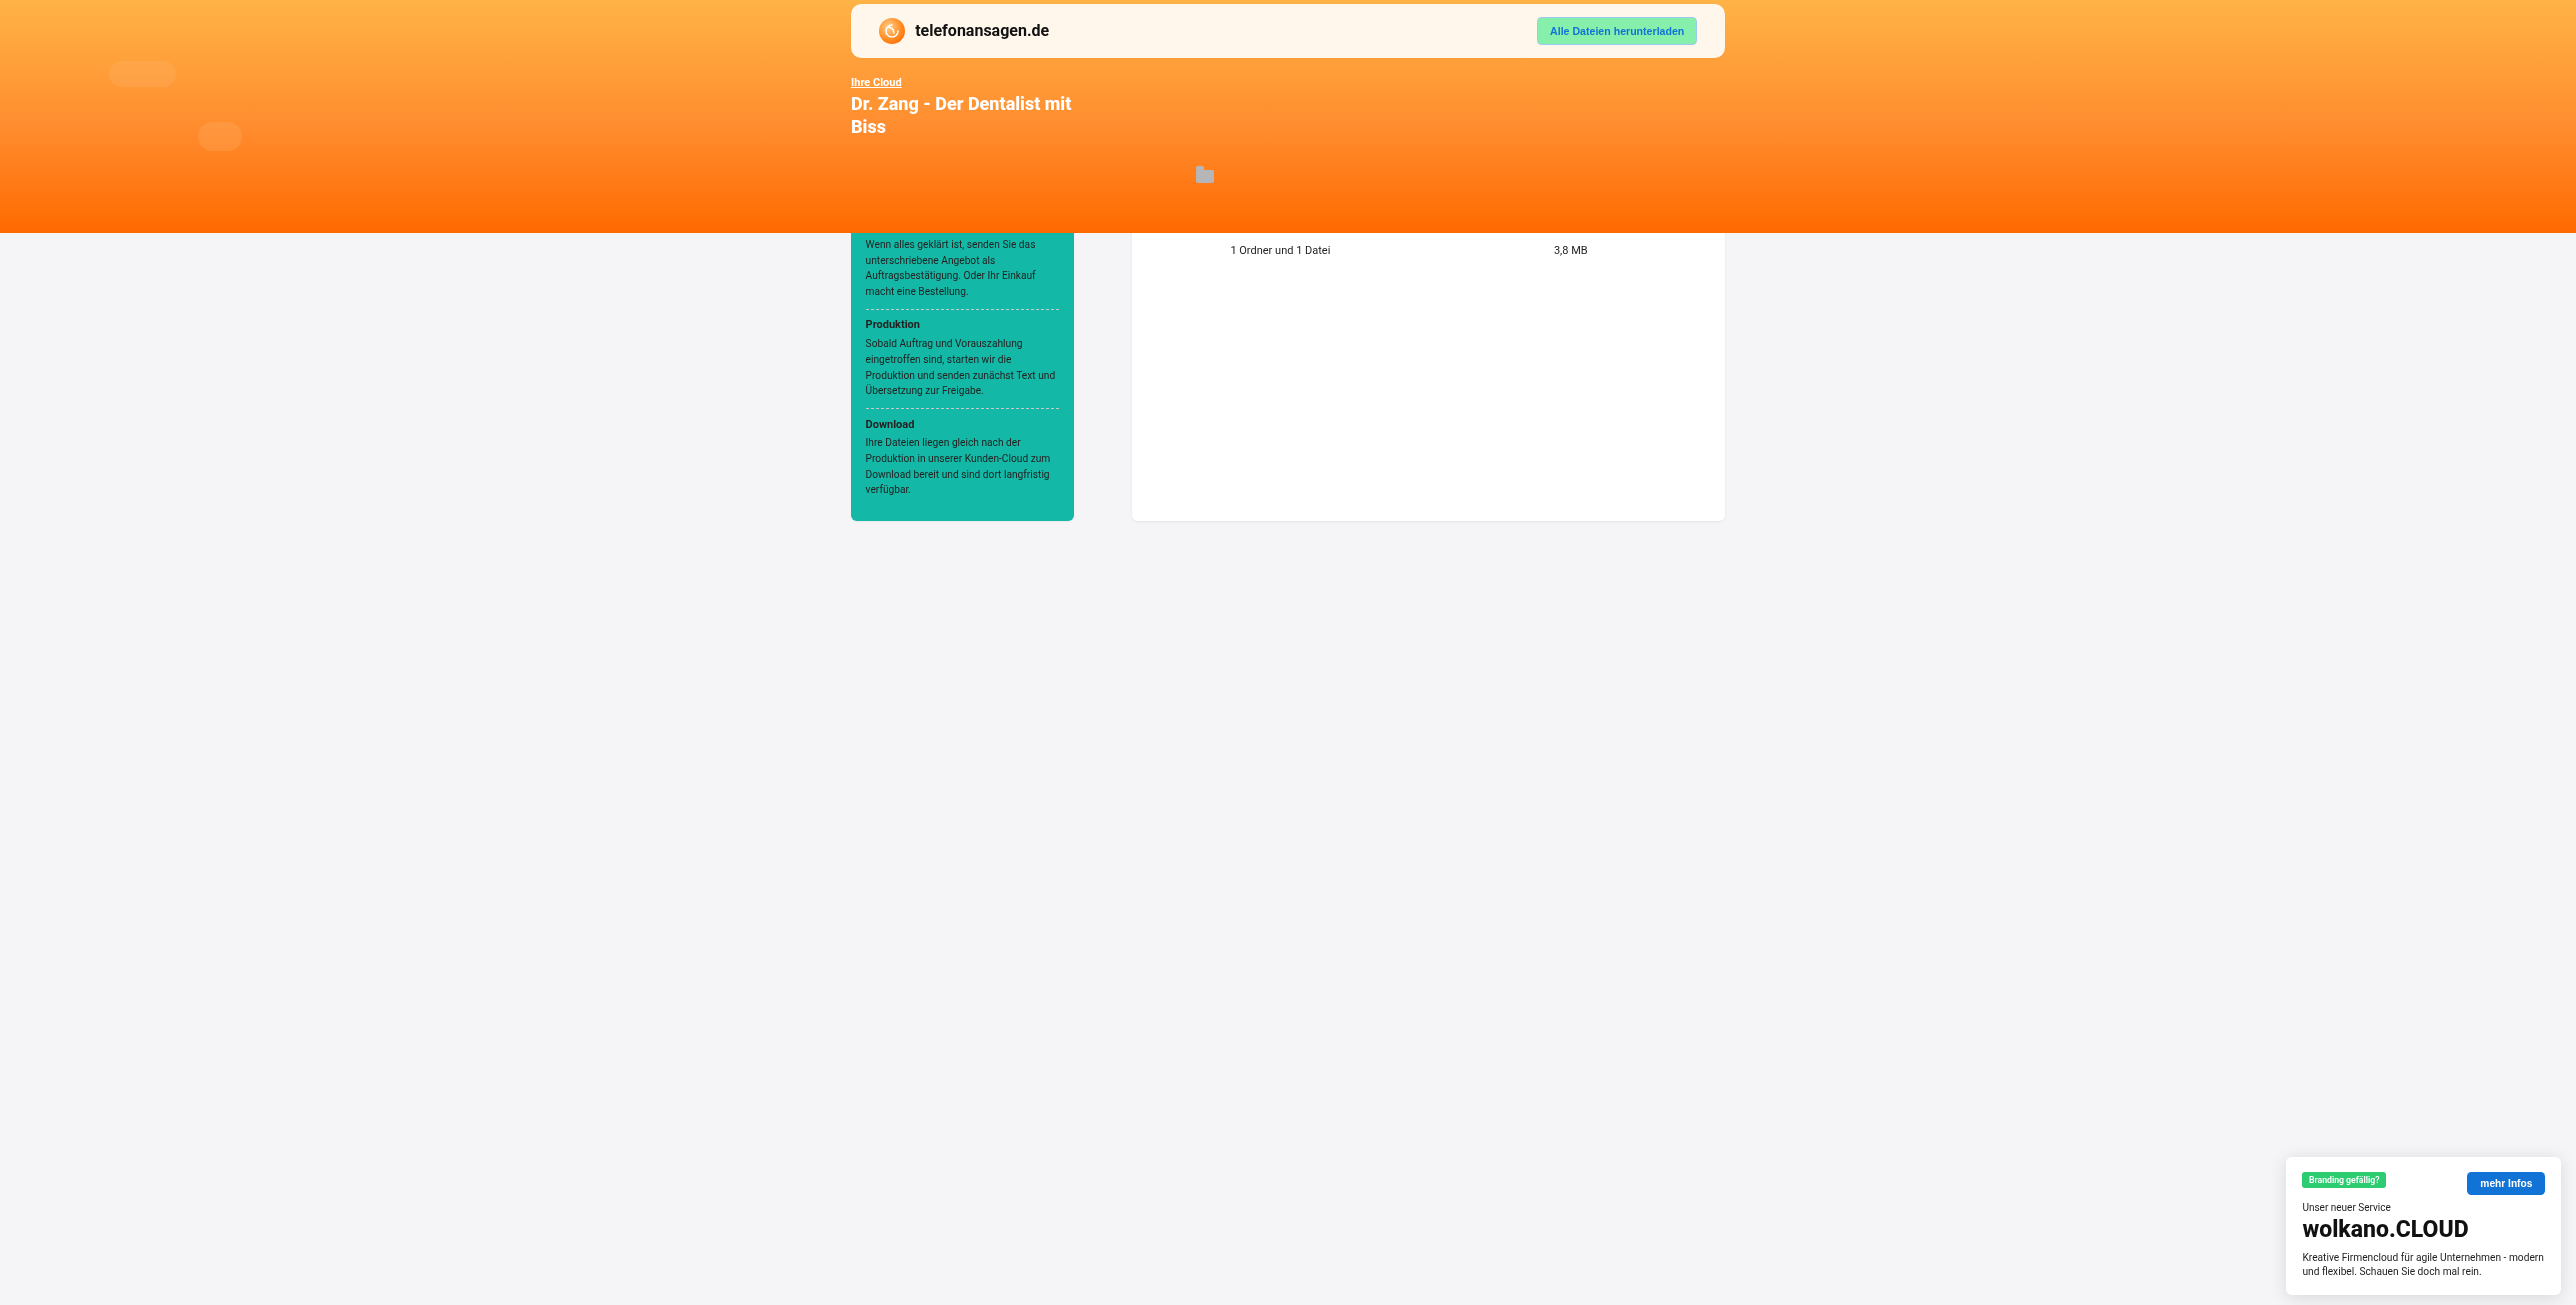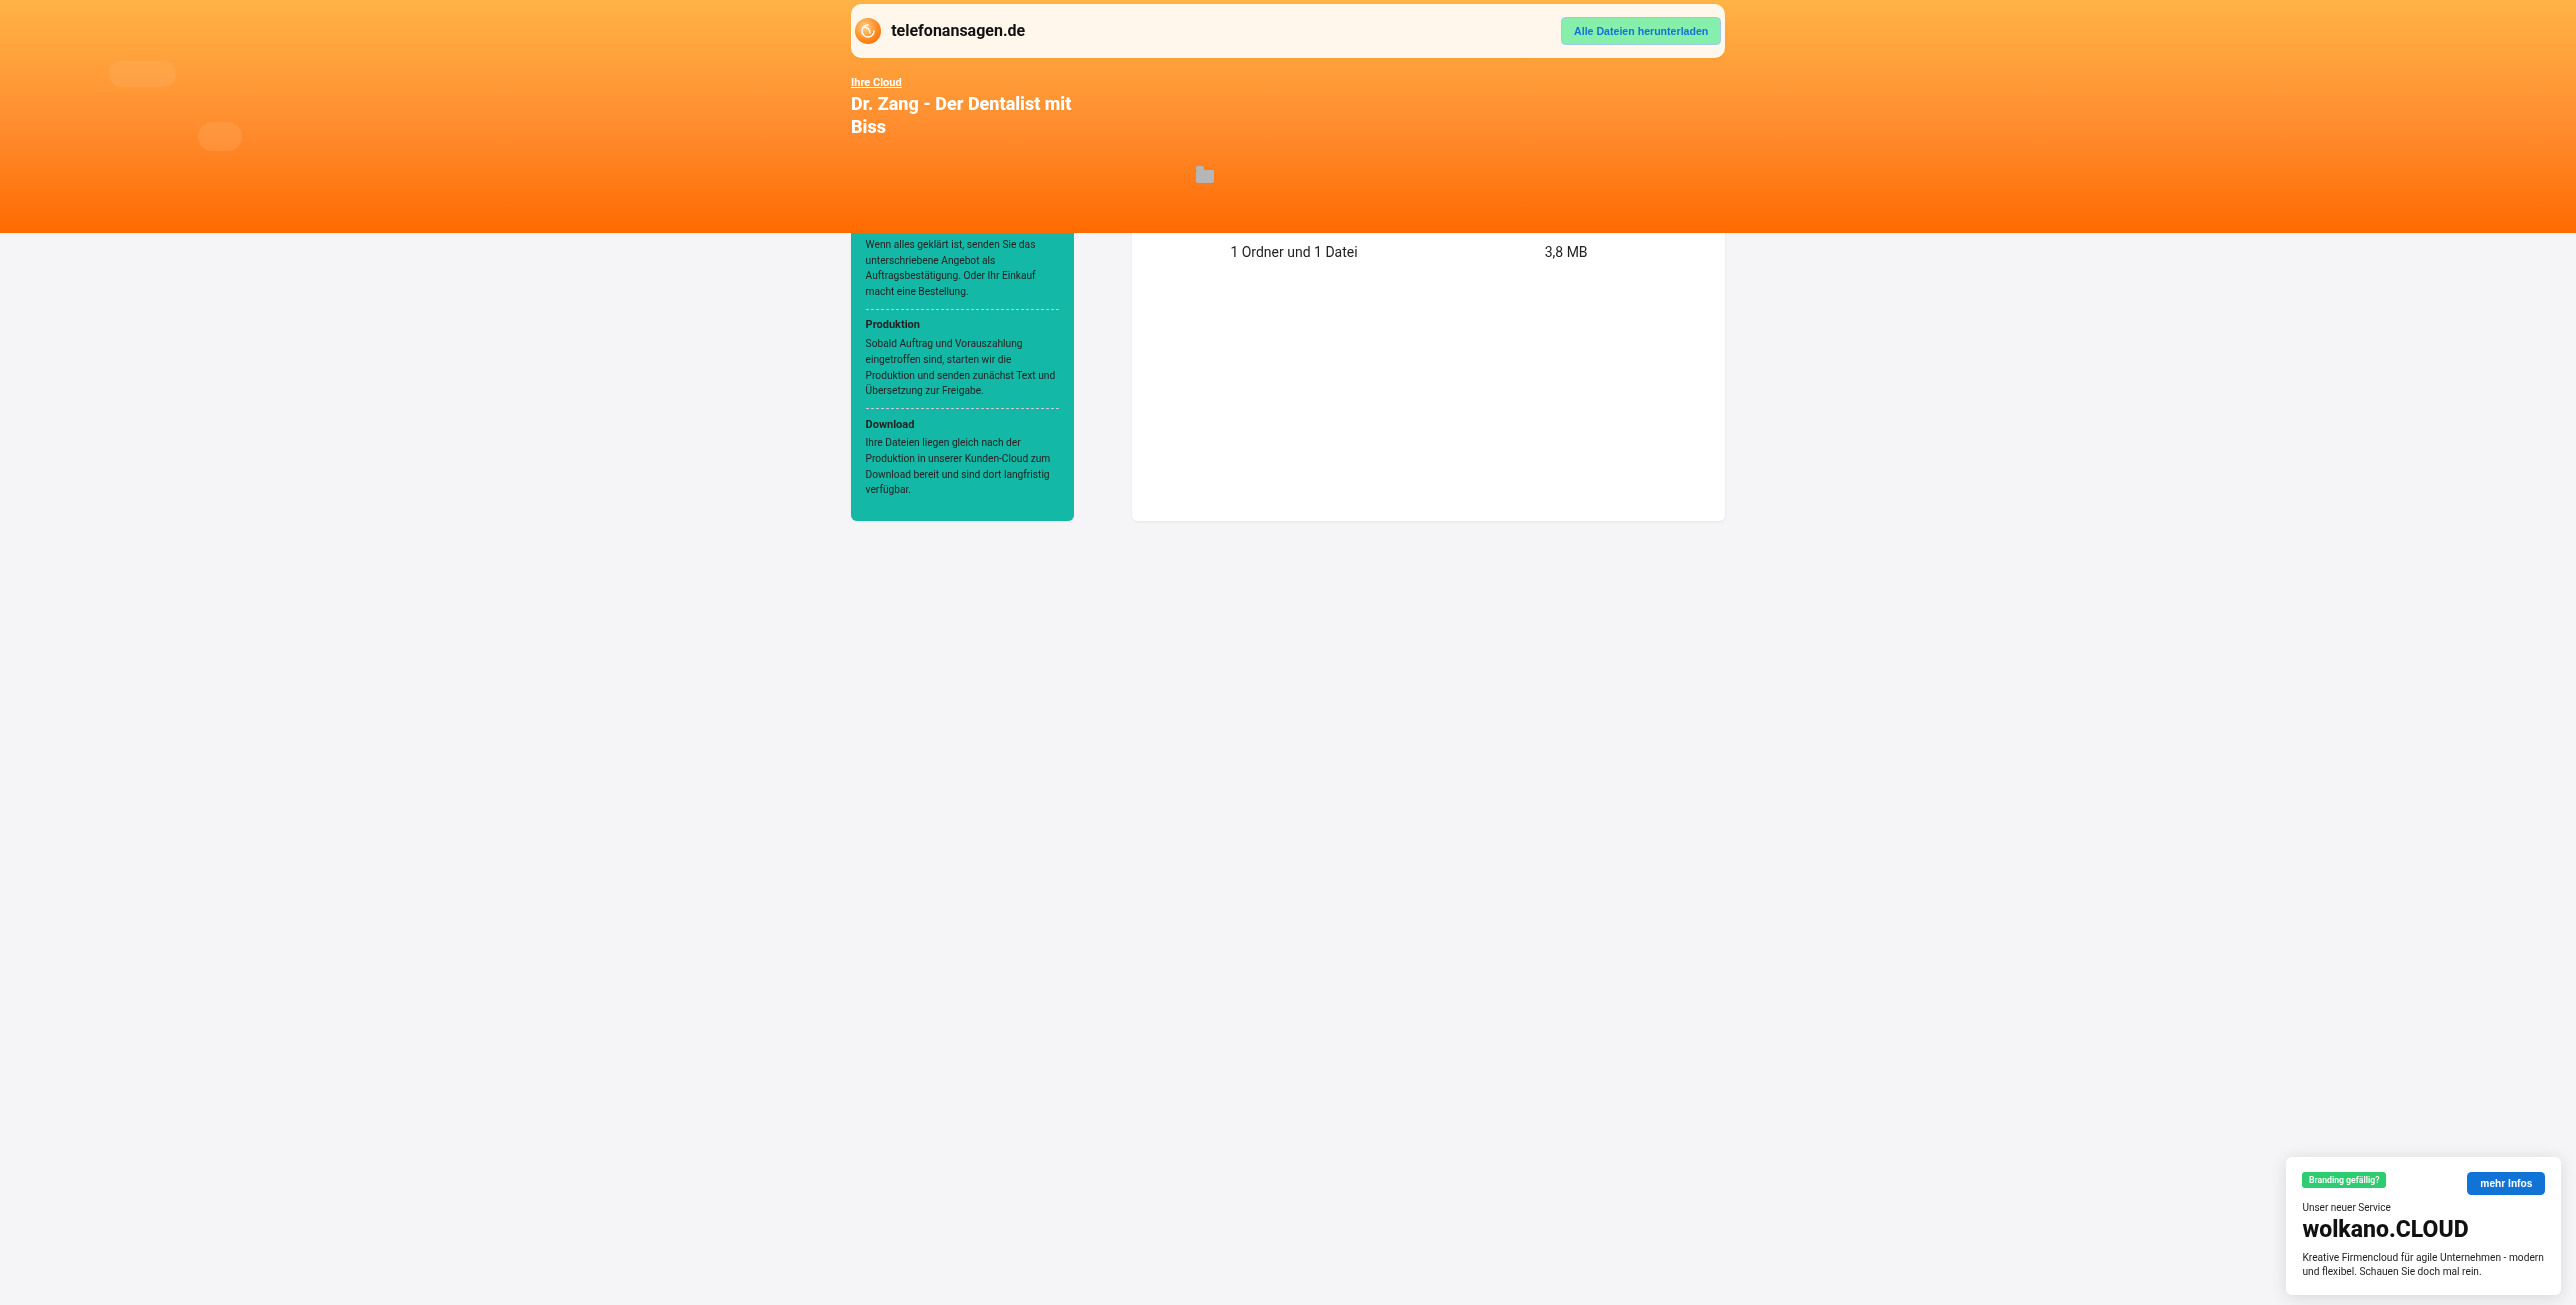--- a/index.html
+++ b/index.html
@@ -22,21 +22,21 @@
 }
 .hero-inner {
   max-width: 874px; margin: 0 auto; padding: 4.4px 0 0 0;
 }
 .topbar {
   background: #fff7ec;
   border-radius: 10.2px;
   display: flex;
   align-items: center;
   justify-content: space-between;
-  padding: 13px 4px;
+  padding: 13px 28px;
   box-shadow: 0 1.5px 2.9px rgba(0,0,0,0.03);
 }
 .brand { display: flex; align-items: center; gap: 10.2px; }
 .brand-logo {
   width: 26px; height: 26px; border-radius: 50%;
   background: radial-gradient(circle at 38% 35%, #ffd08a 0%, #ff8a1e 55%, #ff5a00 100%);
   position: relative;
   display:flex; align-items:center; justify-content:center;
 }
 .brand-logo svg { width:16px; height:16px; }
@@ -127,21 +127,21 @@
 }
 .pdf-shape{
   width:17.5px; height:17.5px; background:#e63535; border-radius:2.2px; color:#fff;
   font-size:6.6px; font-weight:700; display:flex; align-items:center; justify-content:center;
 }
 .file-name { font-weight:700; color:#111; cursor:pointer; }
 .col-ext-cell { color:#656565; font-size:10.2px; text-align:right; width:44px; padding-right:7.3px;}
 .row-menu { width:34px; text-align:center; color:#999; font-weight:800; letter-spacing:1.1px; cursor:pointer; font-size:10.2px;}
 .col-size-cell { text-align:right; font-size:9.5px; color:#222; width:73px;}
 .col-mod-cell { font-size:10.2px; color:#222; width:102px;}
-.summary-row td { border-bottom:none; color:#222; font-size:14px; padding-top:13px;}
+.summary-row td { border-bottom:none; color:#222; font-size:11px; padding-top:13px;}
 .promo {
   position: fixed; right: 14.6px; bottom: 10.2px; width: 275px;
   background:#fff; border-radius:5.8px; padding:14.6px 16px;
   box-shadow: 0 2.9px 17.5px rgba(0,0,0,0.12);
 }
 .promo-top { display:flex; justify-content:space-between; align-items:flex-start; margin-bottom:7.3px; }
 .btn-more {
   background:#1273d6; color:#fff; border:none; font-weight:700;
   padding:5.8px 13px; border-radius:4.4px; cursor:pointer; font-size:10.2px;
 }

